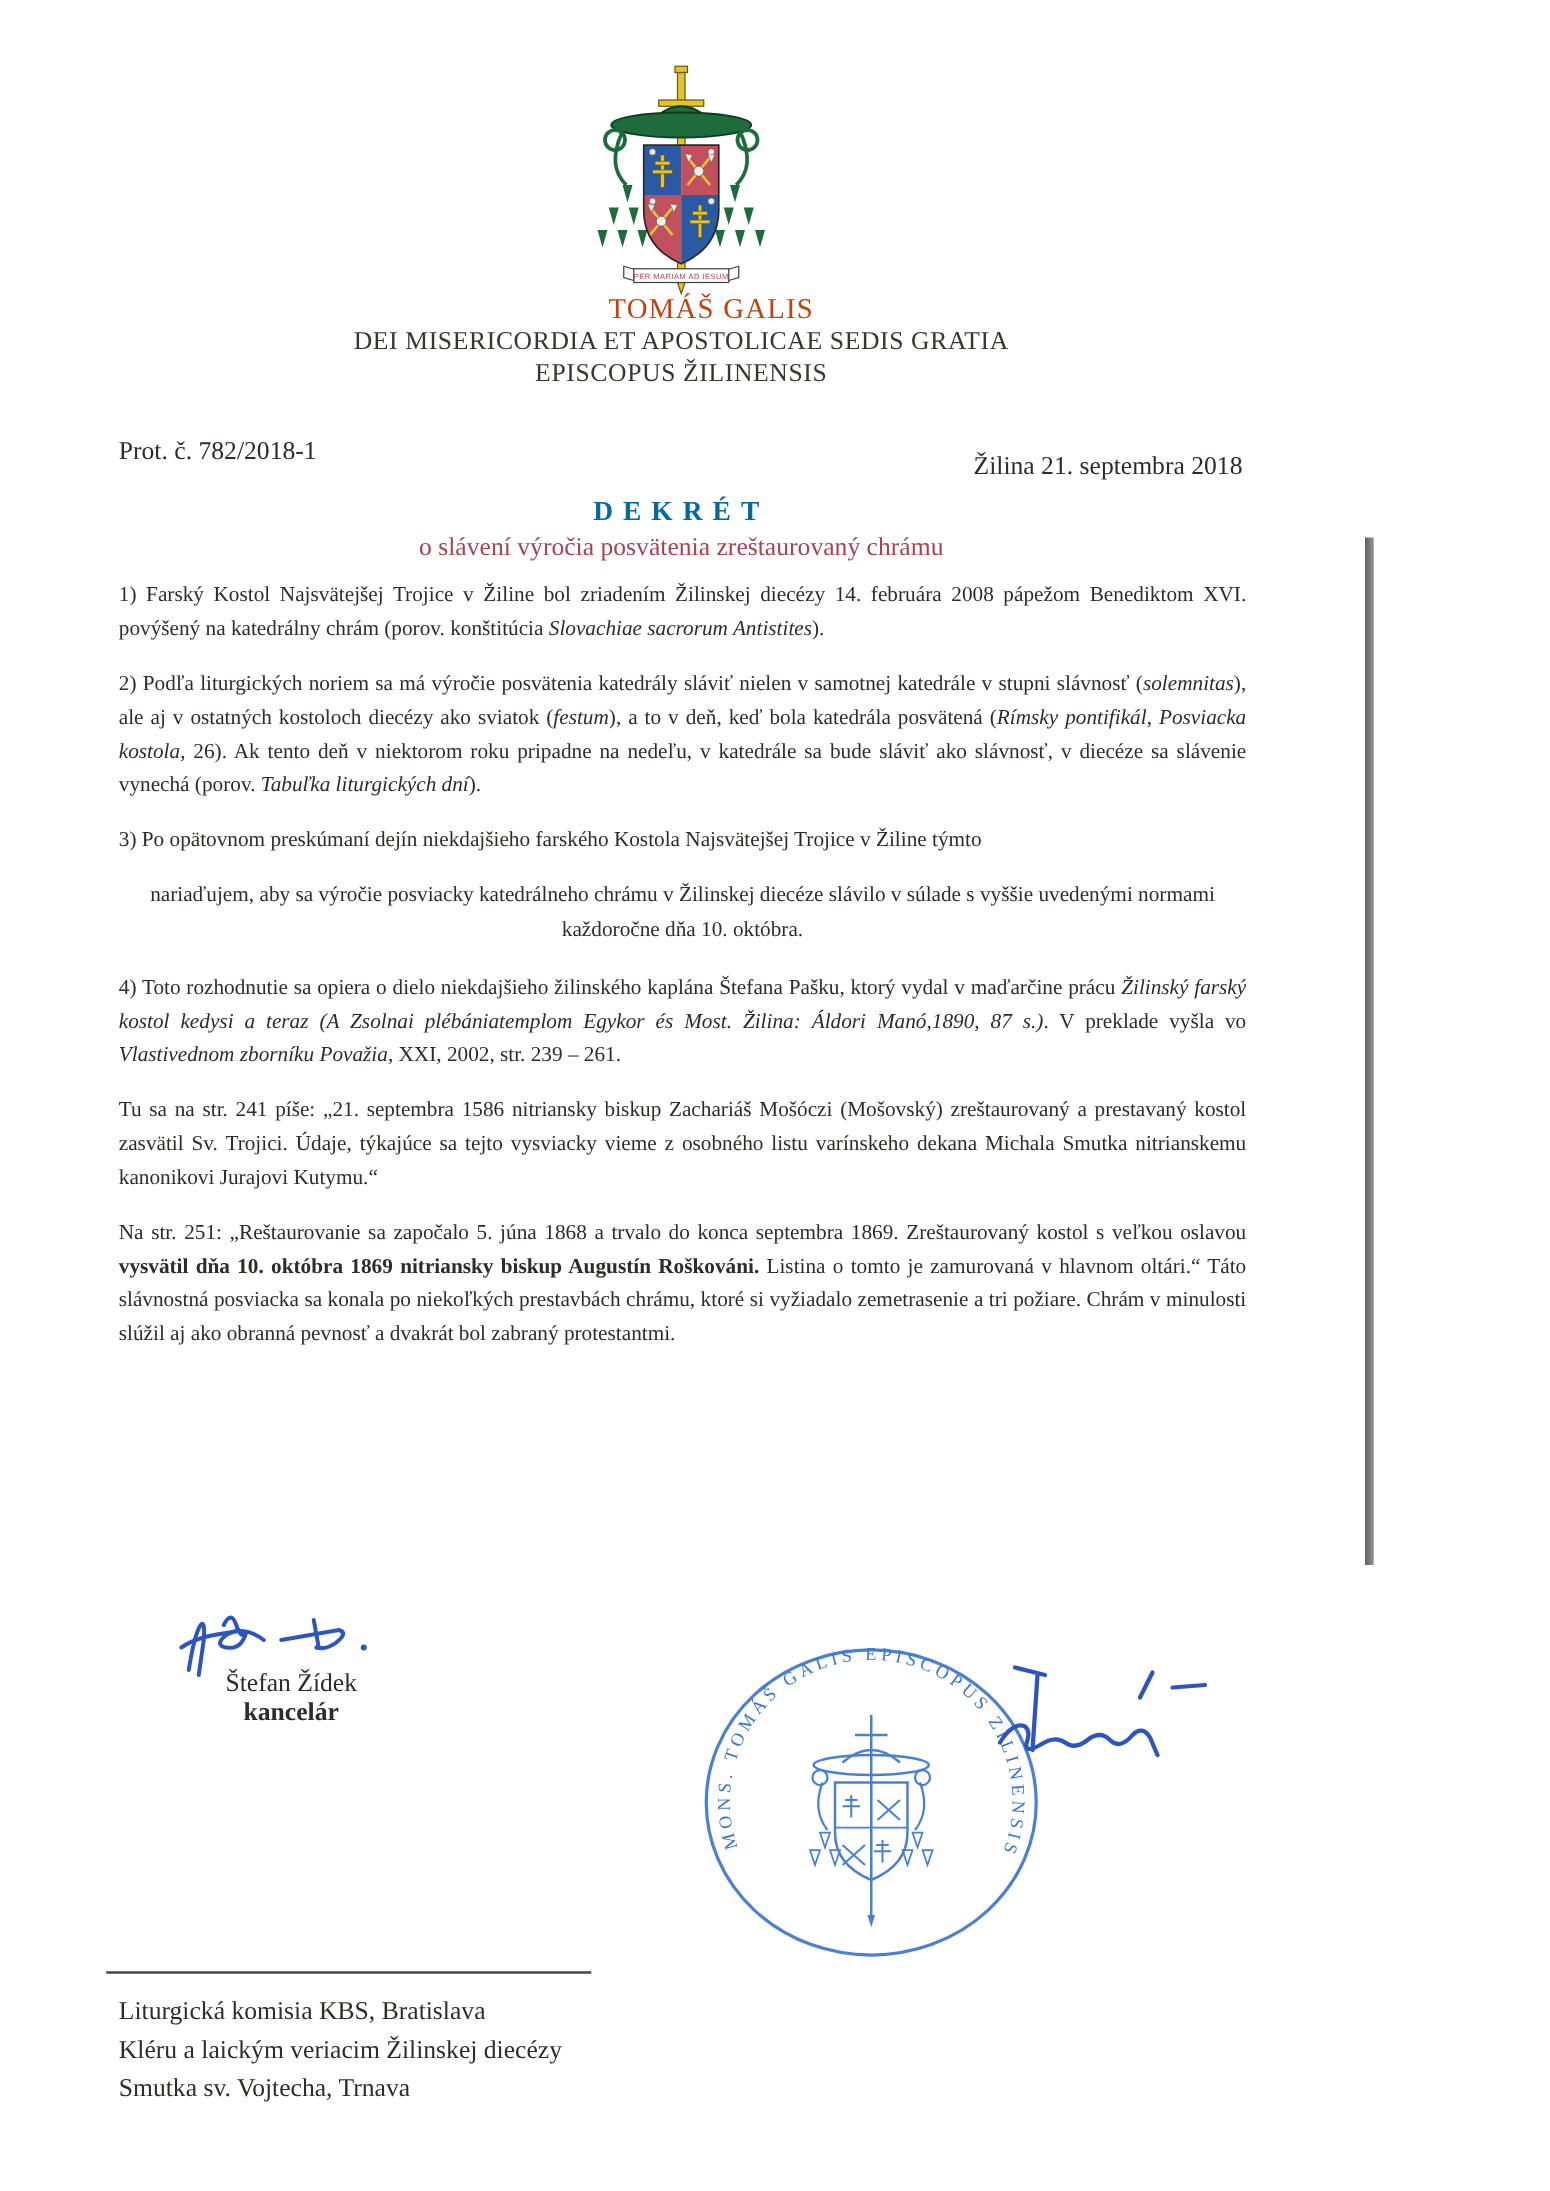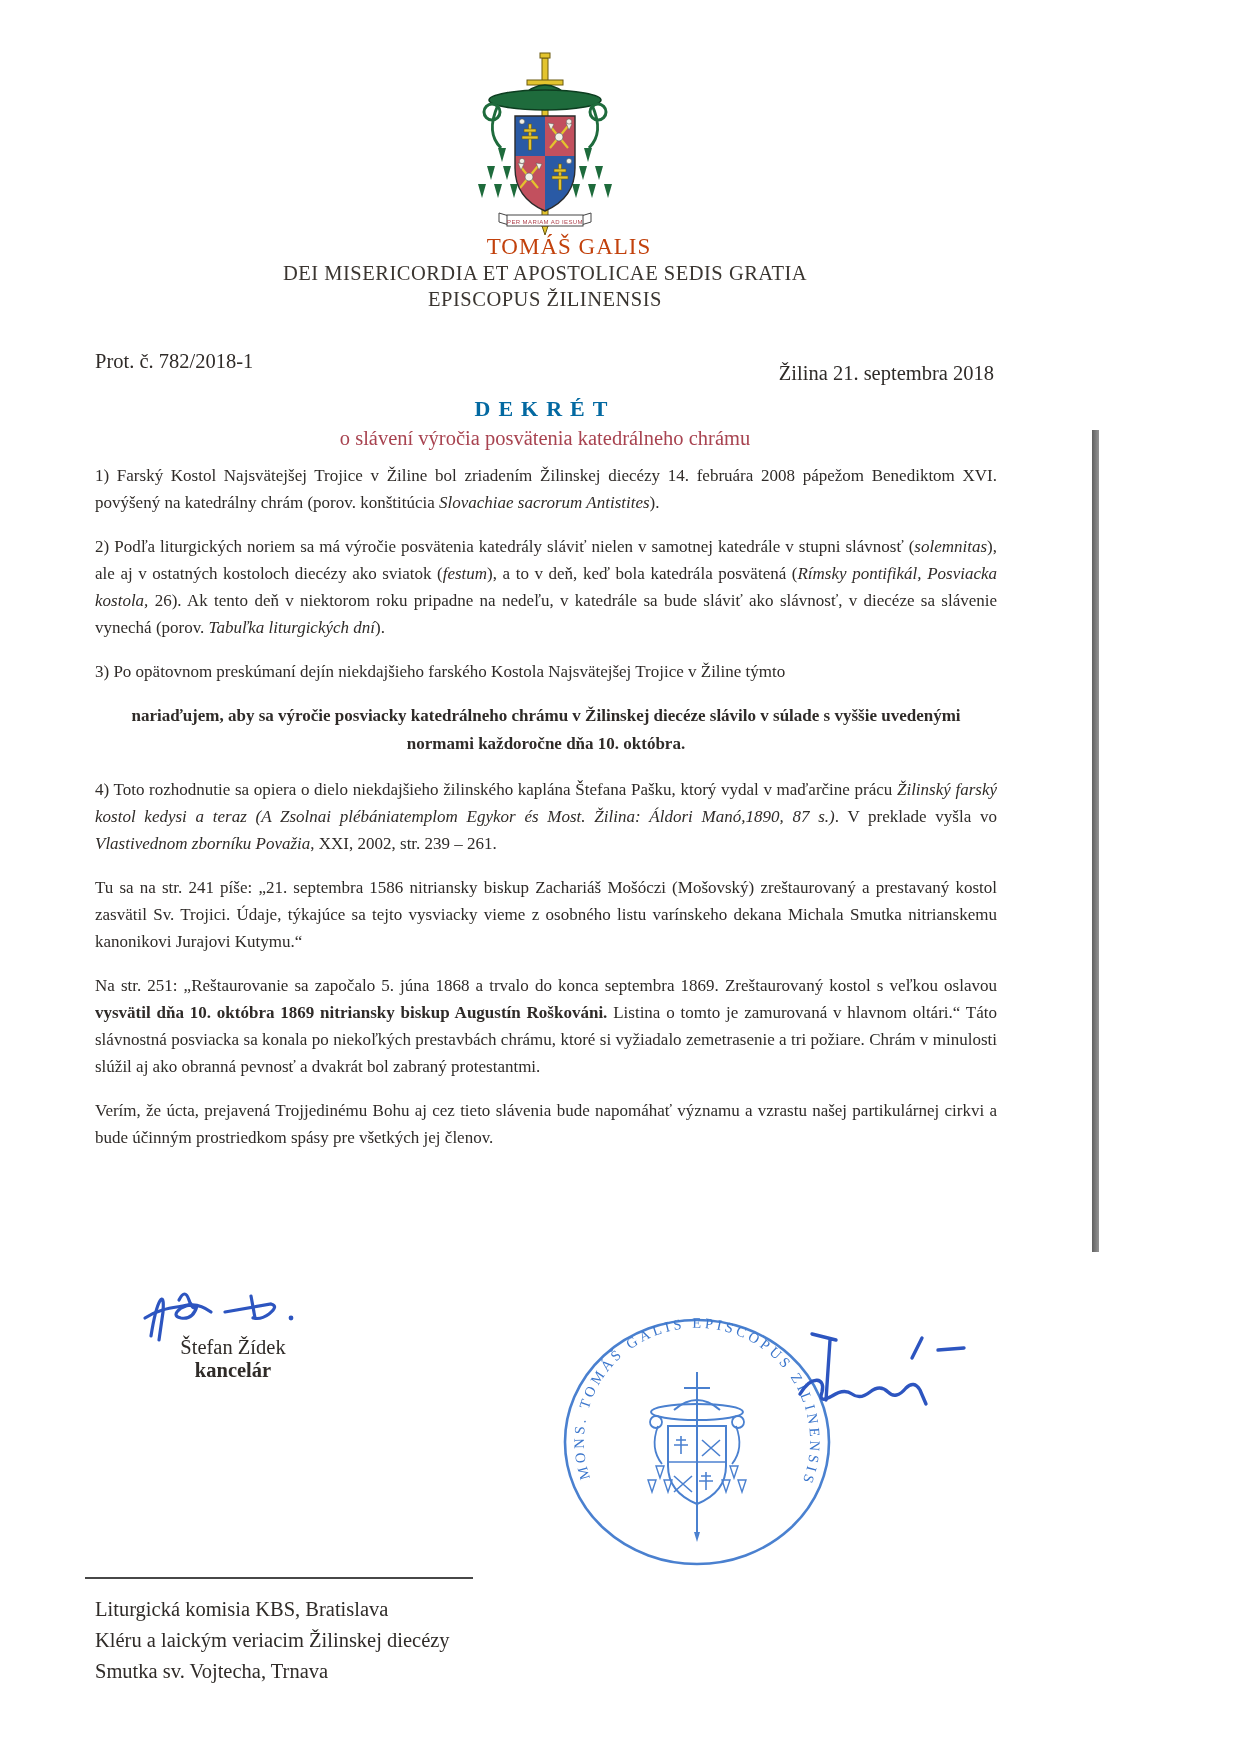--- a/index.html
+++ b/index.html
@@ -24,21 +24,21 @@
   
   .decree-title{position:absolute;left:0;top:396px;width:1090px;text-align:center;
     font-size:22px;font-weight:bold;letter-spacing:8px;color:#0369a1;}
   .decree-subtitle{position:absolute;left:0;top:427px;width:1090px;text-align:center;
     font-size:20.5px;color:#a84350;}
   
   .body-col{position:absolute;left:95px;top:462px;width:902px;font-size:17px;line-height:27px;text-align:justify;}
   .body-col p{margin:0 0 17px 0;}
   .i{font-style:italic;}
   .b{font-weight:bold;}
-  p.order{ text-align:center;font-weight:bold;margin:6px 20px 18px 20px;line-height:28px;}
+  p.order{ text-align:center;font-weight:normal;margin:6px 20px 18px 20px;line-height:28px;}
   
   .sig-left{position:absolute;left:118px;top:1278px;width:230px;text-align:center;}
   .sig-left-svg{width:200px;height:66px;display:block;margin:0 auto -8px auto;}
   .sig-name{font-size:20.5px;}
   .sig-role{font-size:20.5px;font-weight:bold;}
   .stamp{position:absolute;left:556px;top:1314px;width:282px;height:258px;}
   .sig-right-svg{position:absolute;left:792px;top:1328px;width:190px;height:104px;z-index:3;}
   .sig-right{position:absolute;left:645px;top:1410px;width:250px;text-align:center;z-index:3;}
   .sig-right .sig-name{white-space:nowrap;}
   
@@ -136,31 +136,30 @@
     </svg>
     <div class="lh-name">TOMÁŠ GALIS</div>
     <div class="lh-line2">DEI MISERICORDIA ET APOSTOLICAE SEDIS GRATIA</div>
     <div class="lh-line3">EPISCOPUS ŽILINENSIS</div>
   </div>
 
   <div class="prot">Prot. č. 782/2018-1</div>
   <div class="place-date">Žilina 21. septembra 2018</div>
 
   <div class="decree-title">DEKRÉT</div>
-  <div class="decree-subtitle">o slávení výročia posvätenia katedrálneho chrámu</div>
+  <div class="decree-subtitle">o slávení výročia posvätenia zreštaurovaný chrámu</div>
 
   <div class="body-col">
     <p><span>1) Farský Kostol Najsvätejšej Trojice v Žiline bol zriadením Žilinskej diecézy 14. februára 2008 pápežom Benediktom XVI. povýšený na katedrálny chrám (porov. konštitúcia </span><span class="i">Slovachiae sacrorum Antistites</span><span>).</span></p>
     <p><span>2) Podľa liturgických noriem sa má výročie posvätenia katedrály sláviť nielen v samotnej katedrále v stupni slávnosť (</span><span class="i">solemnitas</span><span>), ale aj v ostatných kostoloch diecézy ako sviatok (</span><span class="i">festum</span><span>), a to v deň, keď bola katedrála posvätená (</span><span class="i">Rímsky pontifikál, Posviacka kostola,</span><span> 26). Ak tento deň v niektorom roku pripadne na nedeľu, v katedrále sa bude sláviť ako slávnosť, v diecéze sa slávenie vynechá (porov. </span><span class="i">Tabuľka liturgických dní</span><span>).</span></p>
     <p><span>3) Po opätovnom preskúmaní dejín niekdajšieho farského Kostola Najsvätejšej Trojice v Žiline týmto</span></p>
     <p class="order"><span>nariaďujem, aby sa výročie posviacky katedrálneho chrámu v Žilinskej diecéze slávilo v súlade s vyššie uvedenými normami každoročne dňa 10. októbra.</span></p>
     <p><span>4) Toto rozhodnutie sa opiera o dielo niekdajšieho žilinského kaplána Štefana Pašku, ktorý vydal v maďarčine prácu </span><span class="i">Žilinský farský kostol kedysi a teraz (A Zsolnai plébániatemplom Egykor és Most. Žilina: Áldori Manó,1890, 87 s.)</span><span>. V preklade vyšla vo </span><span class="i">Vlastivednom zborníku Považia</span><span>, XXI, 2002, str. 239 – 261.</span></p>
     <p><span>Tu sa na str. 241 píše: „21. septembra 1586 nitriansky biskup Zachariáš Mošóczi (Mošovský) zreštaurovaný a prestavaný kostol zasvätil Sv. Trojici. Údaje, týkajúce sa tejto vysviacky vieme z osobného listu varínskeho dekana Michala Smutka nitrianskemu kanonikovi Jurajovi Kutymu.“</span></p>
     <p><span>Na str. 251: „Reštaurovanie sa započalo 5. júna 1868 a trvalo do konca septembra 1869. Zreštaurovaný kostol s veľkou oslavou </span><span class="b">vysvätil dňa 10. októbra 1869 nitriansky biskup Augustín Roškováni.</span><span> Listina o tomto je zamurovaná v hlavnom oltári.“ Táto slávnostná posviacka sa konala po niekoľkých prestavbách chrámu, ktoré si vyžiadalo zemetrasenie a tri požiare. Chrám v minulosti slúžil aj ako obranná pevnosť a dvakrát bol zabraný protestantmi.</span></p>
-    <p><span>Verím, že úcta, prejavená Trojjedinému Bohu aj cez tieto slávenia bude napomáhať významu a vzrastu našej partikulárnej cirkvi a bude účinným prostriedkom spásy pre všetkých jej členov.</span></p>
   </div>
 
   <div class="sig-left">
     <svg class="sig-left-svg" viewBox="0 0 200 66" aria-hidden="true">
       <g fill="none" stroke="#2d55c0" stroke-width="3.2" stroke-linecap="round">
         <path d="M18,58 C24,20 32,10 30,34 L26,62"></path>
         <path d="M12,40 C30,28 48,30 58,26"></path>
         <path d="M46,22 q6,-12 10,0 t8,6 q-4,14 -16,12 q-10,-2 0,-10 q14,-8 30,4"></path>
         <path d="M92,34 L138,26 q8,2 -2,10 q-8,6 -16,4"></path>
         <path d="M118,18 L122,40"></path>

